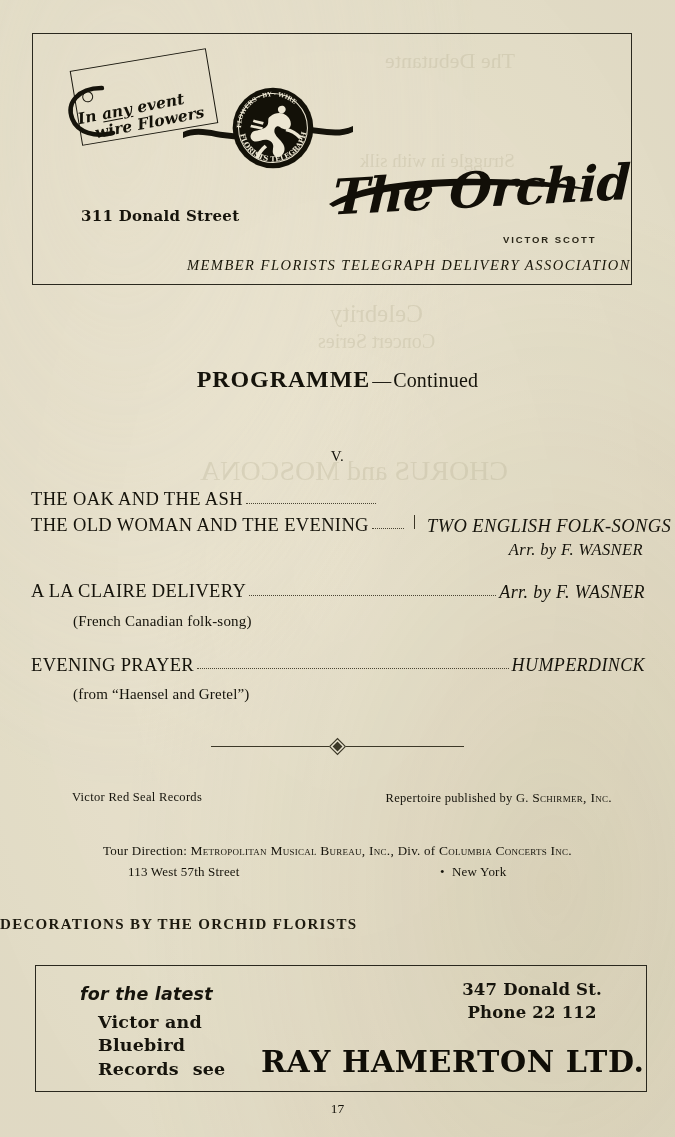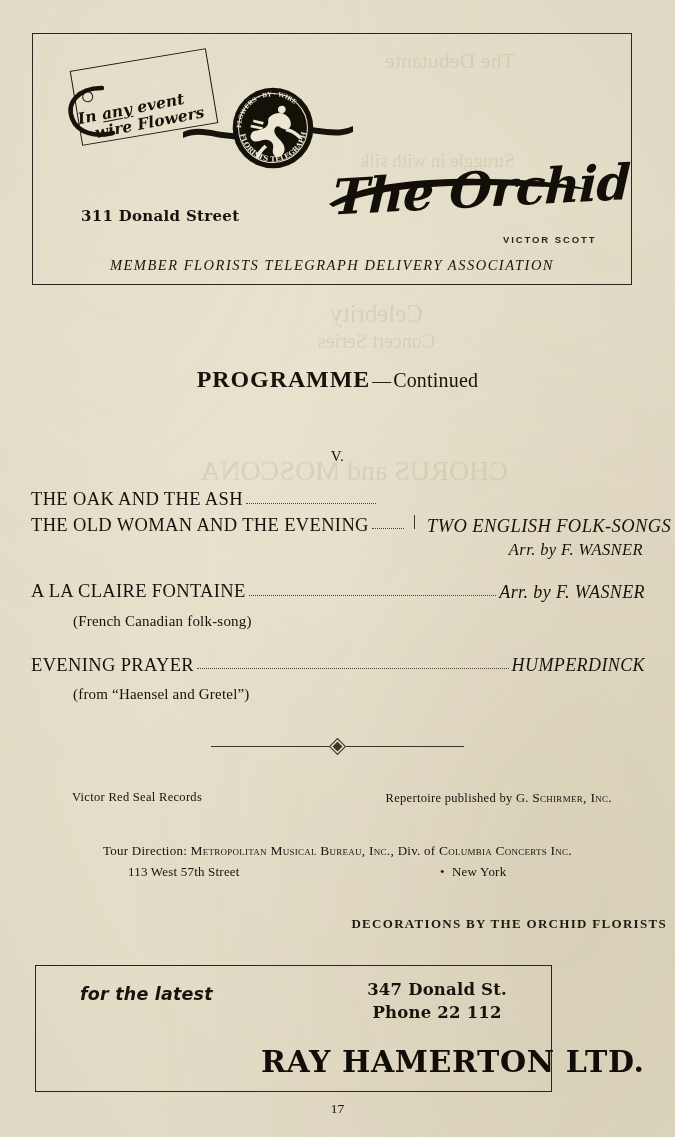--- a/index.html
+++ b/index.html
@@ -133,21 +133,21 @@
     left: 470px; top: 200px;
     font-family: "Liberation Sans", sans-serif;
     font-size: 9.5px;
     letter-spacing: 1.9px;
     font-weight: bold;
     color: #2a2619;
   }
   .ftd-assoc {
     position: absolute;
     left: 0; right: 0; top: 223px;
-    text-align: center;
+    text-align: right;
     font-family: "Liberation Serif", serif;
     font-style: italic;
     font-size: 14.5px;
     letter-spacing: 1.5px;
     color: #181609;
   }
 
   
   .prog-head {
     position: absolute;
@@ -314,33 +314,33 @@
   .tour-addr .street {
     position: absolute; left: 128px;
     letter-spacing: .2px;
   }
   .tour-addr .city { position: absolute; left: 452px; letter-spacing: .2px; }
   .tour-addr .dot { position: absolute; left: 440px; }
 
   .decor-line {
     position: absolute;
     left: 0; right: 8px; top: 916px;
-    text-align: right;
-    font-family: "Liberation Serif", serif;
-    font-size: 13px;
+    text-align: left;
+    font-family: "Liberation Serif", serif;
+    font-size: 15px;
     letter-spacing: 1.3px;
     color: #1d1a0f;
     font-weight: bold;
   }
 
   
   .ad-bottom {
     position: absolute;
     left: 35px; top: 965px;
-    width: 517px; height: 127px;
+    width: 612px; height: 127px;
     border: 1.6px solid #2a281e;
     box-sizing: border-box;
   }
   .ad-b-inner { position: relative; width: 100%; height: 100%; }
   .latest {
     position: absolute;
     left: 44px; top: 18px;
     font-family: "DejaVu Sans", sans-serif;
     font-style: italic;
     font-weight: bold;
@@ -482,21 +482,21 @@
       <span class="title">THE OLD WOMAN AND THE EVENING</span>
       <span class="leader" style="max-width:32px;"></span>
     </div>
     <div class="pair-tick"></div>
     <div class="pair-right">TWO ENGLISH FOLK-SONGS</div>
     <div class="arr-line">Arr. by F. WASNER</div>
   </div>
 
   <div class="entry" style="margin-bottom:26px;">
     <div class="row">
-      <span class="title">A LA CLAIRE FONTAINE</span>
+      <span class="title">A LA CLAIRE DELIVERY</span>
       <span class="leader"></span>
       <span class="composer">Arr. by F. WASNER</span>
     </div>
     <div class="subnote">(French Canadian folk-song)</div>
   </div>
 
   <div class="entry">
     <div class="row">
       <span class="title">EVENING PRAYER</span>
       <span class="leader"></span>
@@ -525,20 +525,25 @@
   <span class="street">113 West 57th Street</span>
   <span class="dot">•</span>
   <span class="city">New York</span>
 </div>
 
 <div class="decor-line">DECORATIONS BY THE ORCHID FLORISTS</div>
 
 <div class="ad-bottom">
   <div class="ad-b-inner">
     <div class="latest">for the latest</div>
+    <div class="stack">
+      <div>Victor and</div>
+      <div>Bluebird</div>
+      <div><span>Records</span><span class="see">see</span></div>
+    </div>
     <div class="ad-b-addr">
       <div>347 Donald St.</div>
       <div>Phone 22 112</div>
     </div>
     <div class="hamerton">RAY HAMERTON LTD.</div>
   </div>
 </div>
 
 <div class="page-no">17</div>
 

